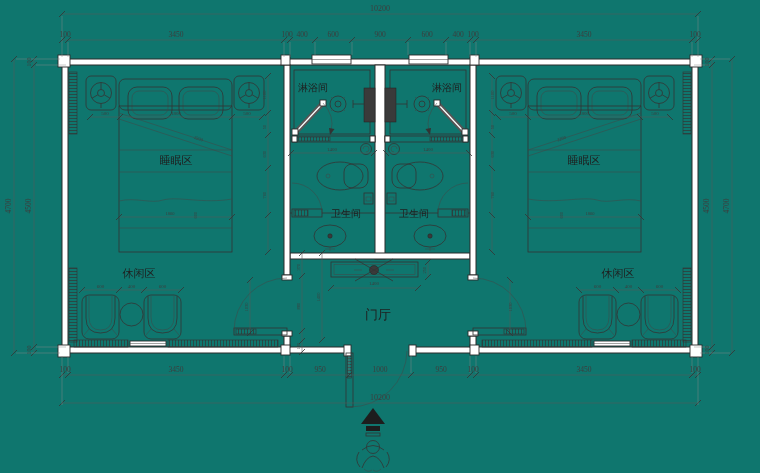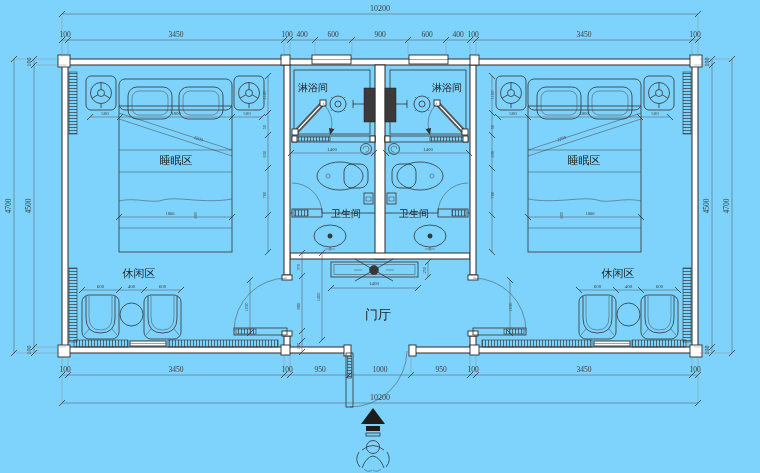--- a/index.html
+++ b/index.html
@@ -1,16 +1,16 @@
 <!DOCTYPE html>
 <html><head>
 <meta charset="utf-8">
 <style>
   html,body{margin:0;padding:0;background:#fff;}
-  .stage{width:760px;height:473px;position:relative;background:#7dd3fc;overflow:hidden;}
+  .stage{width:760px;height:473px;position:relative;background:#0f766e;overflow:hidden;}
   svg{display:block;}
   svg text{font-family:"Liberation Serif", serif; fill:#3d3d3d;}
   text.cjk{font-family:"Liberation Sans", sans-serif; fill:#1f1f1f;}
   .wall{fill:#fff;stroke:#2b2b2b;stroke-width:1;}
   .post{fill:#fff;stroke:#2b2b2b;stroke-width:0.9;}
   .fur{fill:none;stroke:#333;stroke-width:0.8;}
   .furthin{fill:none;stroke:#444;stroke-width:0.5;}
   .dark{fill:#3a3a3a;stroke:#222;stroke-width:0.5;}
   .dim{stroke:#5a5a5a;stroke-width:0.55;fill:none;}
   .ext{stroke:#8a8a8a;stroke-width:0.45;fill:none;}

